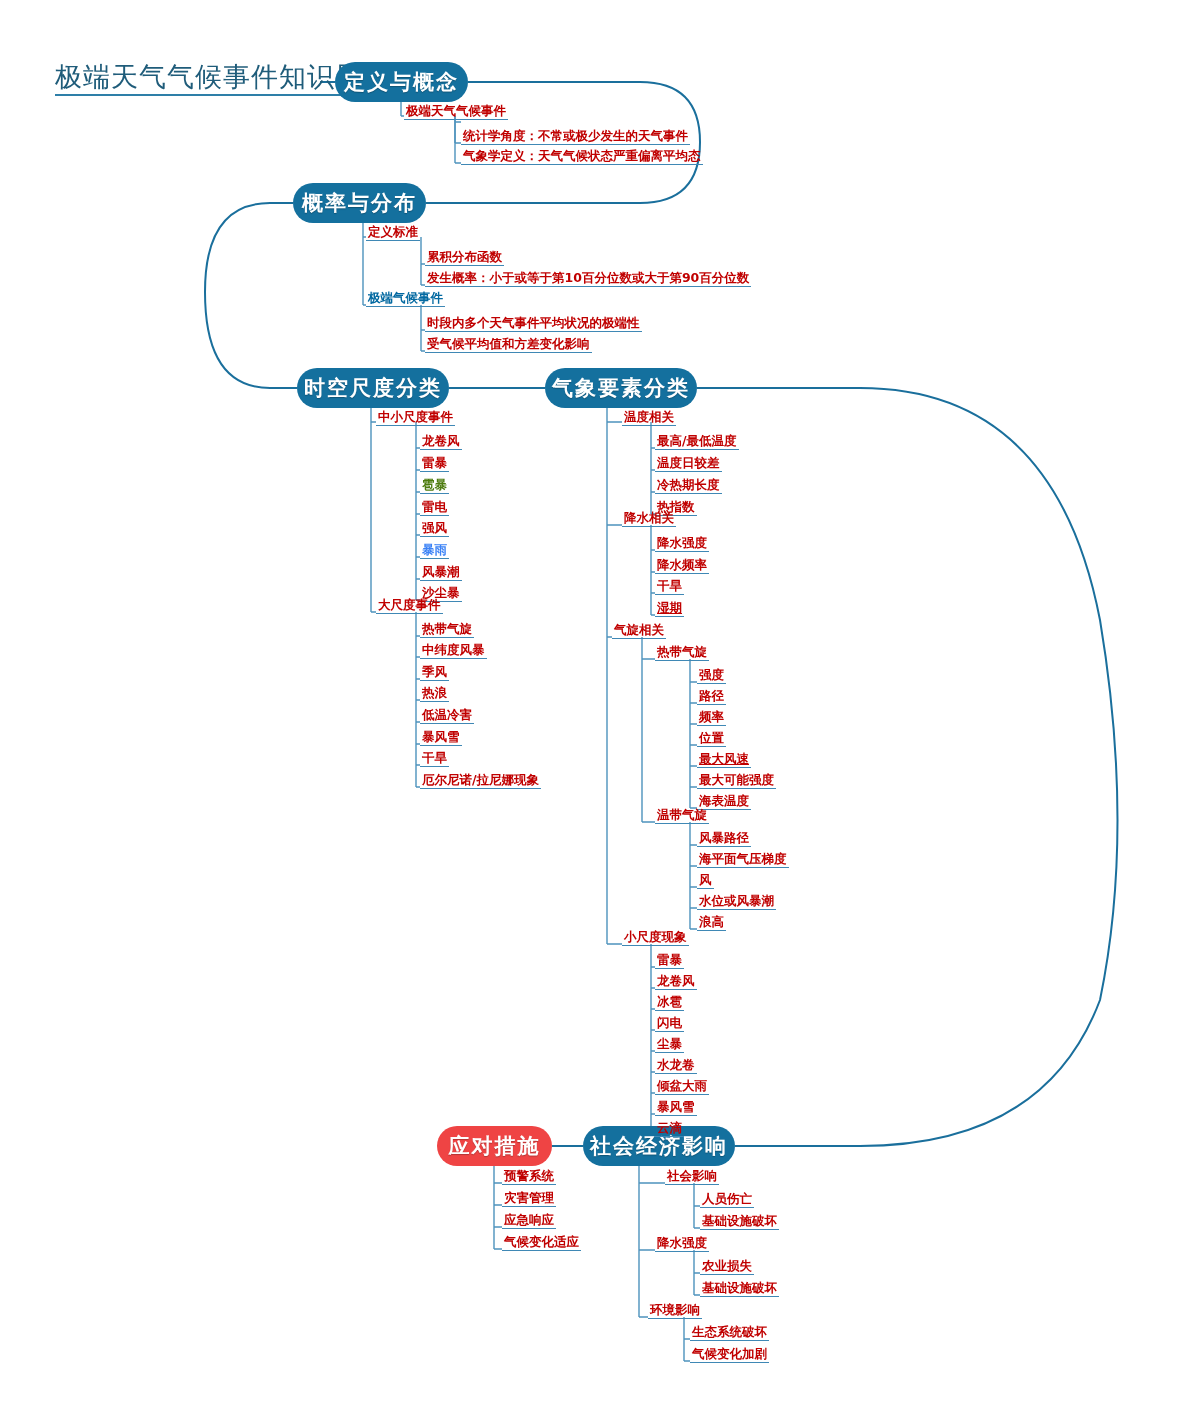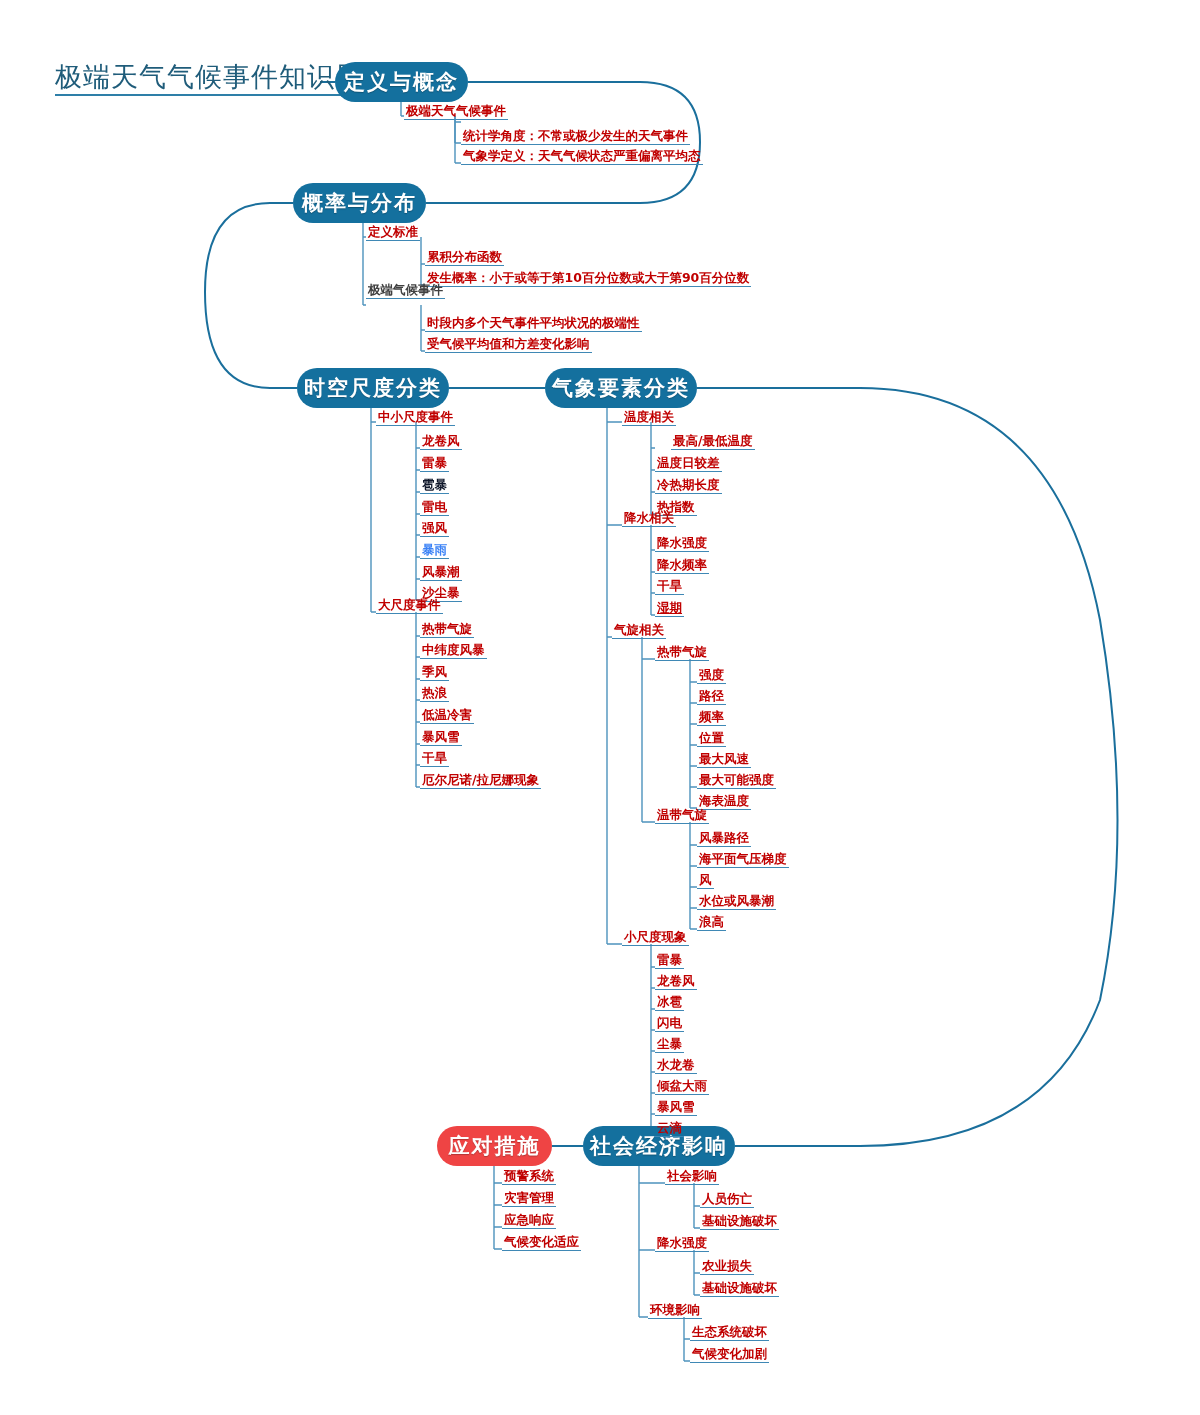--- a/index.html
+++ b/index.html
@@ -132,58 +132,58 @@
   <div class="pill" id="pill-measures" style="left: 437px; top: 1126px; width: 115px; background: #ef4444;">应对措施</div>
   <div class="pill" id="pill-impact" style="left: 583px; top: 1126px; width: 152px; background: rgb(20, 112, 158);">社会经济影响</div>
 
   <div id="leaf-layer">
       <div class="leaf lvl2" style="left: 404px; top: 104px; color: rgb(192, 0, 0); border-bottom-color: rgb(63, 136, 181);">极端天气气候事件</div>
       <div class="leaf lvl3" style="left: 461px; top: 129px; color: rgb(192, 0, 0); border-bottom-color: rgb(63, 136, 181);">统计学角度：不常或极少发生的天气事件</div>
       <div class="leaf lvl3" style="left: 461px; top: 149px; color: rgb(192, 0, 0); border-bottom-color: rgb(63, 136, 181);">气象学定义：天气气候状态严重偏离平均态</div>
       <div class="leaf lvl2" style="left: 366px; top: 225px; color: rgb(192, 0, 0); border-bottom-color: rgb(63, 136, 181);">定义标准</div>
       <div class="leaf lvl3" style="left: 425px; top: 250px; color: rgb(192, 0, 0); border-bottom-color: rgb(63, 136, 181);">累积分布函数</div>
       <div class="leaf lvl3" style="left: 425px; top: 271px; color: rgb(192, 0, 0); border-bottom-color: rgb(63, 136, 181);">发生概率：小于或等于第10百分位数或大于第90百分位数</div>
-      <div class="leaf lvl2" style="left: 366px; top: 283px; color: #404040; border-bottom-color: rgb(63, 136, 181);">极端气候事件</div>
+      <div class="leaf lvl2" style="left: 366px; top: 291px; color: #0369a1; border-bottom-color: rgb(63, 136, 181);">极端气候事件</div>
       <div class="leaf lvl3" style="left: 425px; top: 316px; color: rgb(192, 0, 0); border-bottom-color: rgb(63, 136, 181);">时段内多个天气事件平均状况的极端性</div>
       <div class="leaf lvl3" style="left: 425px; top: 337px; color: rgb(192, 0, 0); border-bottom-color: rgb(63, 136, 181);">受气候平均值和方差变化影响</div>
       <div class="leaf lvl2" style="left: 376px; top: 410px; color: rgb(192, 0, 0); border-bottom-color: rgb(63, 136, 181);">中小尺度事件</div>
       <div class="leaf lvl3" style="left: 420px; top: 434px; color: rgb(192, 0, 0); border-bottom-color: rgb(63, 136, 181);">龙卷风</div>
       <div class="leaf lvl3" style="left: 420px; top: 456px; color: rgb(192, 0, 0); border-bottom-color: rgb(63, 136, 181);">雷暴</div>
-      <div class="leaf lvl3" style="left: 420px; top: 478px; color: #0f172a; border-bottom-color: rgb(63, 136, 181); text-align: center;">雹暴</div>
+      <div class="leaf lvl3" style="left: 420px; top: 478px; color: #4d7c0f; border-bottom-color: rgb(63, 136, 181); text-align: center;">雹暴</div>
       <div class="leaf lvl3" style="left: 420px; top: 500px; color: rgb(192, 0, 0); border-bottom-color: rgb(63, 136, 181);">雷电</div>
       <div class="leaf lvl3" style="left: 420px; top: 521px; color: rgb(192, 0, 0); border-bottom-color: rgb(63, 136, 181);">强风</div>
       <div class="leaf lvl3" style="left: 420px; top: 543px; color: #3b82f6; border-bottom-color: rgb(63, 136, 181);">暴雨</div>
       <div class="leaf lvl3" style="left: 420px; top: 565px; color: rgb(192, 0, 0); border-bottom-color: rgb(63, 136, 181);">风暴潮</div>
       <div class="leaf lvl3" style="left: 420px; top: 586px; color: rgb(192, 0, 0); border-bottom-color: rgb(63, 136, 181);">沙尘暴</div>
       <div class="leaf lvl2" style="left: 376px; top: 598px; color: rgb(192, 0, 0); border-bottom-color: rgb(63, 136, 181);">大尺度事件</div>
       <div class="leaf lvl3" style="left: 420px; top: 622px; color: rgb(192, 0, 0); border-bottom-color: rgb(63, 136, 181);">热带气旋</div>
       <div class="leaf lvl3" style="left: 420px; top: 643px; color: rgb(192, 0, 0); border-bottom-color: rgb(63, 136, 181);">中纬度风暴</div>
       <div class="leaf lvl3" style="left: 420px; top: 665px; color: rgb(192, 0, 0); border-bottom-color: rgb(63, 136, 181);">季风</div>
       <div class="leaf lvl3" style="left: 420px; top: 686px; color: rgb(192, 0, 0); border-bottom-color: rgb(63, 136, 181);">热浪</div>
       <div class="leaf lvl3" style="left: 420px; top: 708px; color: rgb(192, 0, 0); border-bottom-color: rgb(63, 136, 181);">低温冷害</div>
       <div class="leaf lvl3" style="left: 420px; top: 730px; color: rgb(192, 0, 0); border-bottom-color: rgb(63, 136, 181);">暴风雪</div>
       <div class="leaf lvl3" style="left: 420px; top: 751px; color: rgb(192, 0, 0); border-bottom-color: rgb(63, 136, 181);">干旱</div>
       <div class="leaf lvl3" style="left: 420px; top: 773px; color: rgb(192, 0, 0); border-bottom-color: rgb(63, 136, 181);">厄尔尼诺/拉尼娜现象</div>
       <div class="leaf lvl2" style="left: 622px; top: 410px; color: rgb(192, 0, 0); border-bottom-color: rgb(63, 136, 181);">温度相关</div>
-      <div class="leaf lvl3" style="left: 655px; top: 434px; color: rgb(192, 0, 0); border-bottom-color: rgb(63, 136, 181); margin-left: 16px;">最高/最低温度</div>
+      <div class="leaf lvl3" style="left: 655px; top: 434px; color: rgb(192, 0, 0); border-bottom-color: rgb(63, 136, 181);">最高/最低温度</div>
       <div class="leaf lvl3" style="left: 655px; top: 456px; color: rgb(192, 0, 0); border-bottom-color: rgb(63, 136, 181);">温度日较差</div>
       <div class="leaf lvl3" style="left: 655px; top: 478px; color: rgb(192, 0, 0); border-bottom-color: rgb(63, 136, 181);">冷热期长度</div>
       <div class="leaf lvl3" style="left: 655px; top: 500px; color: rgb(192, 0, 0); border-bottom-color: rgb(63, 136, 181);">热指数</div>
       <div class="leaf lvl2" style="left: 622px; top: 511px; color: rgb(192, 0, 0); border-bottom-color: rgb(63, 136, 181);">降水相关</div>
       <div class="leaf lvl3" style="left: 655px; top: 536px; color: rgb(192, 0, 0); border-bottom-color: rgb(63, 136, 181);">降水强度</div>
       <div class="leaf lvl3" style="left: 655px; top: 558px; color: rgb(192, 0, 0); border-bottom-color: rgb(63, 136, 181);">降水频率</div>
       <div class="leaf lvl3" style="left: 655px; top: 579px; color: rgb(192, 0, 0); border-bottom-color: rgb(63, 136, 181);">干旱</div>
       <div class="leaf lvl3" style="left: 655px; top: 601px; color: rgb(192, 0, 0); border-bottom-color: rgb(63, 136, 181); text-decoration: underline;">湿期</div>
       <div class="leaf lvl2" style="left: 612px; top: 623px; color: rgb(192, 0, 0); border-bottom-color: rgb(63, 136, 181);">气旋相关</div>
       <div class="leaf lvl3" style="left: 655px; top: 645px; color: rgb(192, 0, 0); border-bottom-color: rgb(63, 136, 181);">热带气旋</div>
       <div class="leaf lvl4" style="left: 697px; top: 668px; color: rgb(192, 0, 0); border-bottom-color: rgb(63, 136, 181);">强度</div>
       <div class="leaf lvl4" style="left: 697px; top: 689px; color: rgb(192, 0, 0); border-bottom-color: rgb(63, 136, 181);">路径</div>
       <div class="leaf lvl4" style="left: 697px; top: 710px; color: rgb(192, 0, 0); border-bottom-color: rgb(63, 136, 181);">频率</div>
       <div class="leaf lvl4" style="left: 697px; top: 731px; color: rgb(192, 0, 0); border-bottom-color: rgb(63, 136, 181);">位置</div>
-      <div class="leaf lvl4" style="left: 697px; top: 752px; color: rgb(192, 0, 0); border-bottom-color: rgb(63, 136, 181);">最大风速</div>
+      <div class="leaf lvl4" style="left: 697px; top: 752px; color: rgb(192, 0, 0); border-bottom-color: rgb(63, 136, 181); text-decoration: underline;">最大风速</div>
       <div class="leaf lvl4" style="left: 697px; top: 773px; color: rgb(192, 0, 0); border-bottom-color: rgb(63, 136, 181);">最大可能强度</div>
       <div class="leaf lvl4" style="left: 697px; top: 794px; color: rgb(192, 0, 0); border-bottom-color: rgb(63, 136, 181);">海表温度</div>
       <div class="leaf lvl3" style="left: 655px; top: 808px; color: rgb(192, 0, 0); border-bottom-color: rgb(63, 136, 181);">温带气旋</div>
       <div class="leaf lvl4" style="left: 697px; top: 831px; color: rgb(192, 0, 0); border-bottom-color: rgb(63, 136, 181);">风暴路径</div>
       <div class="leaf lvl4" style="left: 697px; top: 852px; color: rgb(192, 0, 0); border-bottom-color: rgb(63, 136, 181);">海平面气压梯度</div>
       <div class="leaf lvl4" style="left: 697px; top: 873px; color: rgb(192, 0, 0); border-bottom-color: rgb(63, 136, 181);">风</div>
       <div class="leaf lvl4" style="left: 697px; top: 894px; color: rgb(192, 0, 0); border-bottom-color: rgb(63, 136, 181);">水位或风暴潮</div>
       <div class="leaf lvl4" style="left: 697px; top: 915px; color: rgb(192, 0, 0); border-bottom-color: rgb(63, 136, 181);">浪高</div>
       <div class="leaf lvl2" style="left: 622px; top: 930px; color: rgb(192, 0, 0); border-bottom-color: rgb(63, 136, 181);">小尺度现象</div>
       <div class="leaf lvl3" style="left: 655px; top: 953px; color: rgb(192, 0, 0); border-bottom-color: rgb(63, 136, 181);">雷暴</div>

